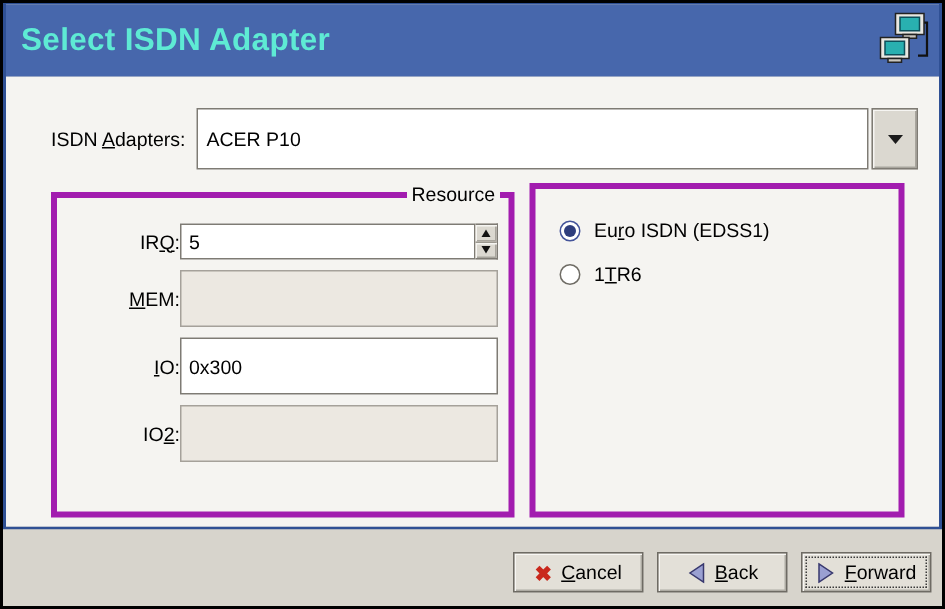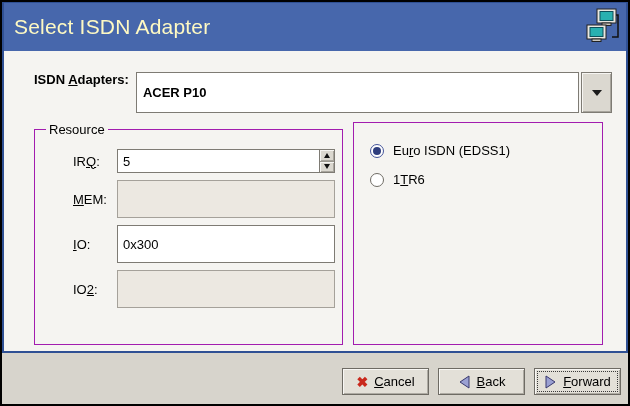--- a/index.html
+++ b/index.html
@@ -11,41 +11,41 @@
     margin:0 auto;
   }
   .upper{
     height:351px;flex:none;display:flex;flex-direction:column;
     border:2px solid #2f5094;border-top-width:1px;
   }
   .header{
     height:48px;flex:none;background:#4767ac;position:relative;
     display:flex;align-items:center;padding-left:10px;
   }
-  .title{color:#fef9c3;font-size:21px;font-weight:normal;letter-spacing:.2px;}
+  .title{color:#5eead4;font-size:21px;font-weight:bold;letter-spacing:.2px;}
   .header-icon{position:absolute;right:5px;top:4px;width:36px;height:40px;}
   .content{flex:1;background:#f5f4f1;padding:21px 14px 0 30px;overflow:hidden;}
 
-  .adapter-row{display:flex;align-items:flex-start;font-weight:bold;}
+  .adapter-row{display:flex;align-items:center;}
   .field-label{font-size:13px;white-space:nowrap;}
   .adapter-row .field-label{margin-right:7px;}
   .combo{flex:1;height:41px;display:flex;}
   .combo-entry{
     flex:1;background:#fff;border:1px solid #7e7b74;
     display:flex;align-items:center;padding:0 6px;font-size:13px;
   }
   .combo-btn{
     width:31px;margin-left:2px;background:#dbd8d0;border:1px solid #7e7b74;
     box-shadow:inset 1px 1px 0 #f6f5f2, inset -1px -1px 0 #a8a59d;
     display:flex;align-items:center;justify-content:center;cursor:default;padding:0;
   }
   .arrow-down{width:0;height:0;border-left:5px solid transparent;border-right:5px solid transparent;border-top:6px solid #1b1b1b;}
 
   .groups{display:flex;gap:10px;margin-top:9px;}
-  fieldset{border:1px solid #a21caf;margin:0;min-width:0;}
+  fieldset{border:4px solid #a21caf;margin:0;min-width:0;text-align:right;}
   legend{font-size:13px;padding:0 3px;margin-left:1px;}
   .resource-fieldset{width:309px;height:223px;padding:12px 7px 0 10px;}
   .protocol-fieldset{width:250px;height:223px;padding:6px 8px 0 8px;}
 
   .res-row{display:flex;align-items:center;margin-bottom:7px;margin-left:28px;}
   .res-label{width:44px;flex:none;font-size:13px;}
   .entry{
     flex:1;height:38px;border:1px solid #7e7b74;background:#fff;
     font-size:13px;display:flex;align-items:center;padding:0 5px;
   }

